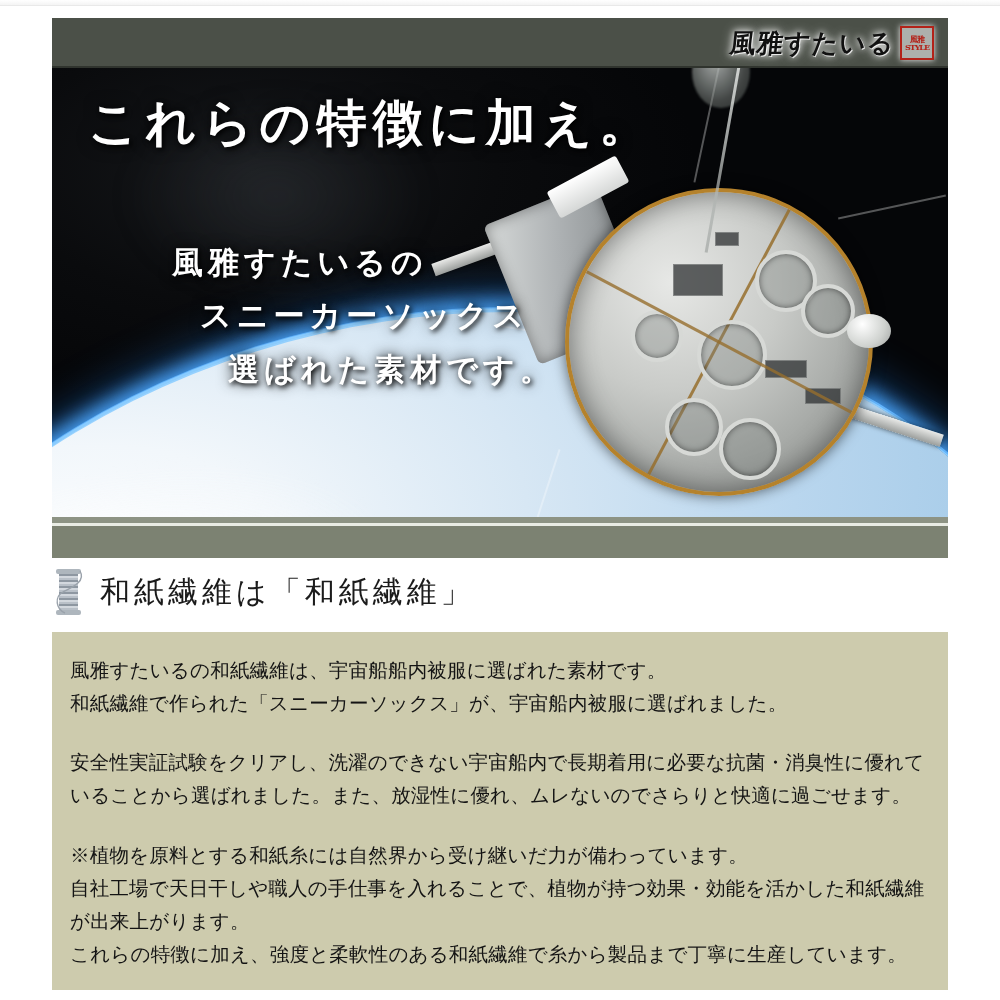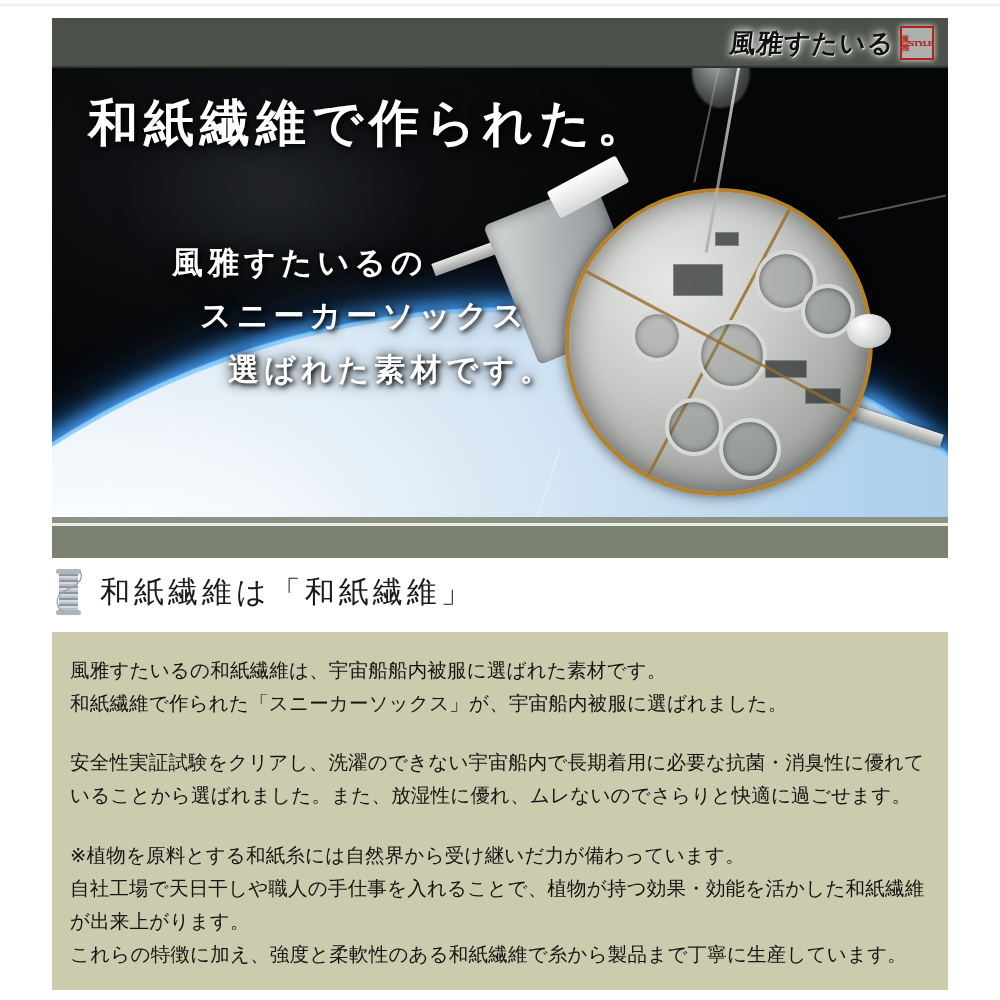--- a/index.html
+++ b/index.html
@@ -86,21 +86,21 @@
   }
   .brand-seal {
     width: 30px; height: 30px;
     border: 2px solid #b32219;
     color: #b32219;
     font-size: 8px;
     line-height: 1.05;
     font-family: "DejaVu Serif", "Liberation Serif", serif;
     font-weight: 700;
     display: flex;
-    flex-direction: row;
+    flex-direction: column;
     align-items: center;
     justify-content: center;
     letter-spacing: -1px;
     background: rgba(255,255,255,.55);
     box-shadow: 0 0 6px rgba(255,255,255,.9);
   }
 
   
   .space {
     position: absolute;
@@ -412,21 +412,21 @@
     box-sizing: border-box;
   }
   .para {
     font-family: "Liberation Sans", "DejaVu Sans", sans-serif;
     font-size: 19.5px;
     line-height: 1.70;
     color: #141414;
     margin: 0 0 26px 0;
     letter-spacing: .2px;
   }
-  .para:last-child { margin-bottom: 11px; }
+  .para:last-child { margin-bottom: 11px; font-family: Liberation Serif, serif; }
 </style>
 </head>
 <body>
 
 <div id="page">
 
   <div class="top-hairline"></div>
 
   <div id="hero">
 
@@ -461,21 +461,21 @@
         <div class="hst-panel p3"></div>
         <div class="hst-panel p4"></div>
       </div>
 
       <div class="m-dish"></div>
     </div>
 
     <div class="antenna-dish"></div>
     <div class="antenna"></div>
 
-    <div class="hero-title">和紙繊維で作られた。</div>
+    <div class="hero-title">これらの特徴に加え。</div>
 
     <div class="hero-sub">
       <div>風雅すたいるの</div>
       <div>スニーカーソックス</div>
       <div>選ばれた素材です。</div>
     </div>
 
     <div class="hero-topbar"></div>
     <div class="hero-botbar"></div>
 

